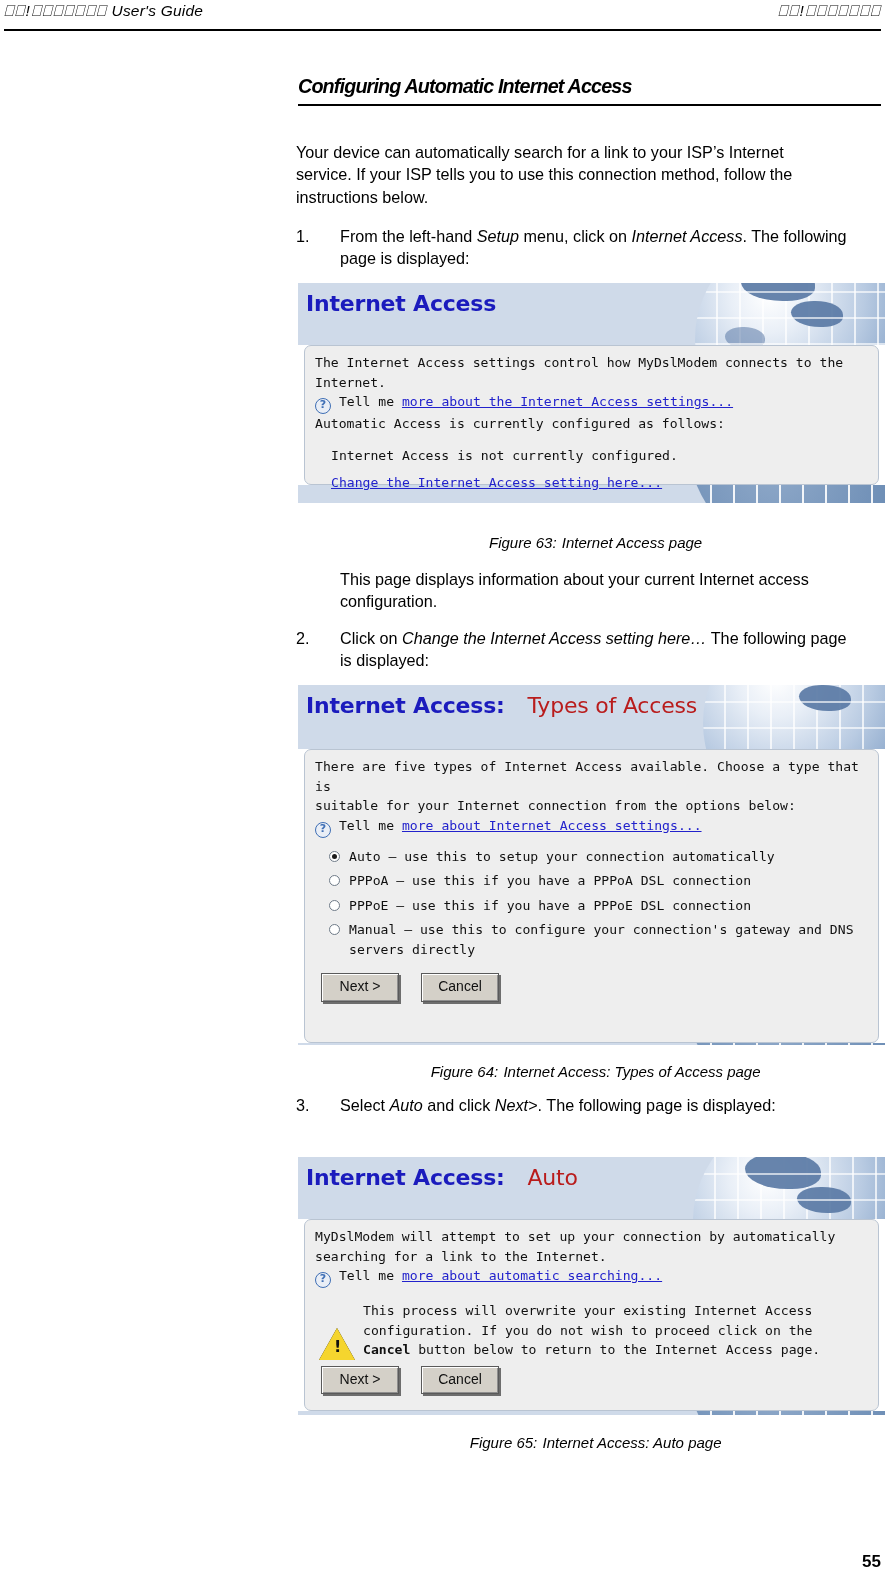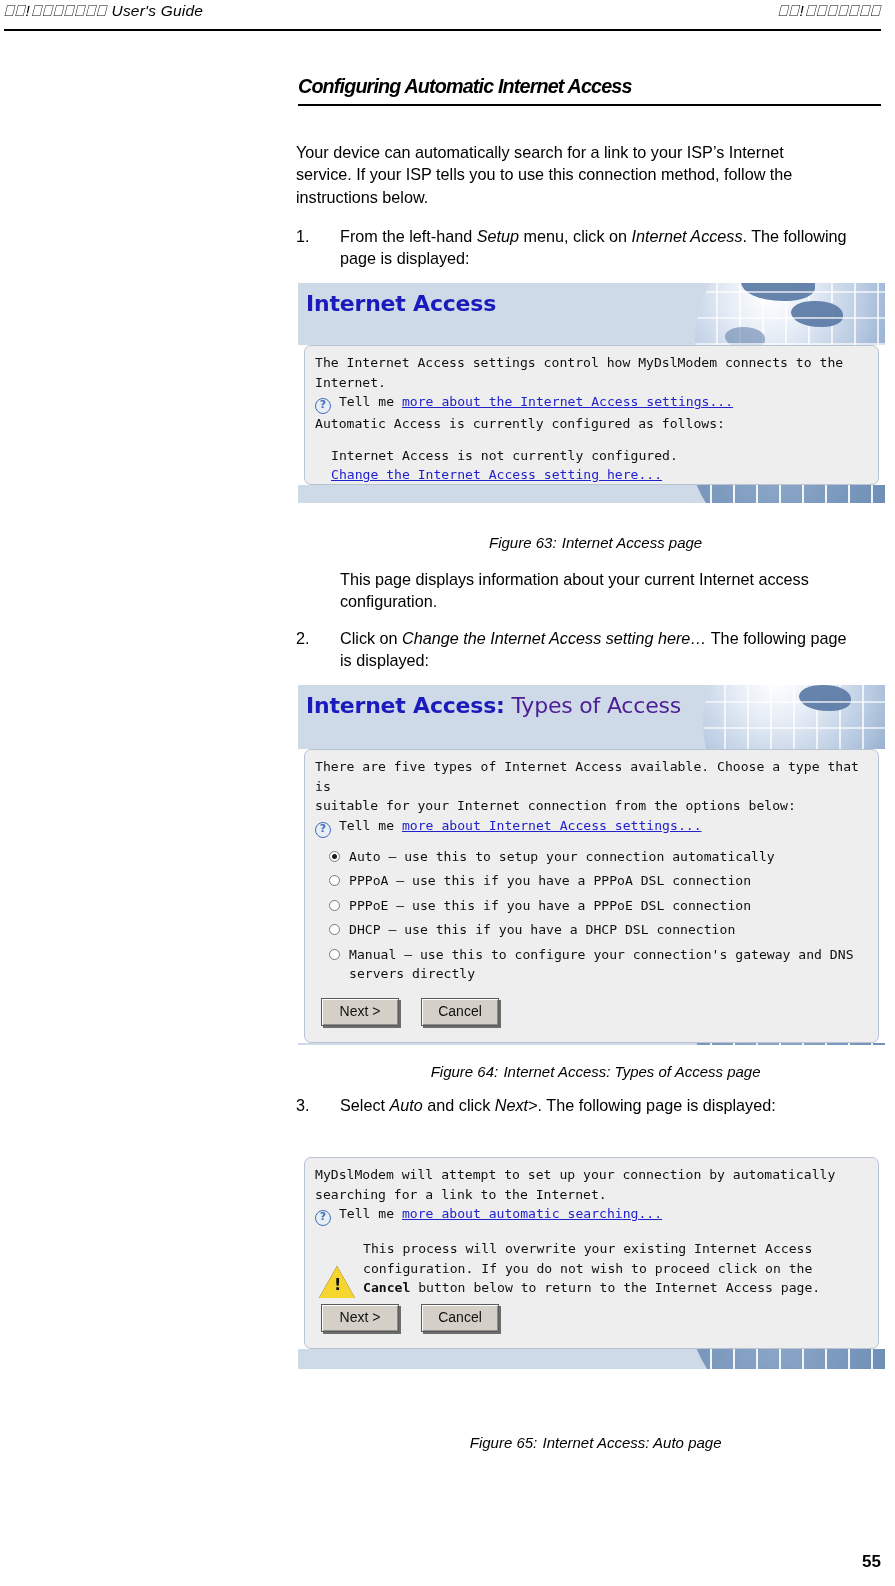--- a/index.html
+++ b/index.html
@@ -178,21 +178,22 @@
     z-index: 3;
     font-family: "DejaVu Sans", sans-serif;
     font-size: 22px;
     font-weight: bold;
     color: #1b1bbd;
     padding: 8px 0 0 8px;
     letter-spacing: -0.2px;
   }
   .shot-title .sub {
     font-weight: normal;
-    color: #4c1d95;
+    color: #b91c1c;
+    margin-left: 16px;
   }
   .shot-panel {
     position: relative;
     z-index: 4;
     margin: 0 6px 0 6px;
     background: #eeeeee;
     border: 1px solid #b9c4d2;
     border-radius: 7px;
     box-sizing: border-box;
     font-family: "DejaVu Sans Mono", monospace;
@@ -367,21 +368,21 @@
     <div>The Internet Access settings control how MyDslModem connects to the</div>
     <div>Internet.</div>
     <div>
       <span class="helpicon">?</span>
       <span>Tell me</span>
       <a class="lnk" href="#">more about the Internet Access settings...</a>
     </div>
     <div>Automatic Access is currently configured as follows:</div>
     <div class="spacer-line"></div>
     <div style="margin-left:16px;">Internet Access is not currently configured.</div>
-    <div style="margin-left:16px;"><a class="lnk" href="#">Change the Internet Access setting here...</a></div>
+    <div style="margin-left:16px;margin-top:8px;"><a class="lnk" href="#">Change the Internet Access setting here...</a></div>
   </div>
   <div class="shot-footer">
       <div class="fgrid"></div>
     </div>
 </div>
 
 <div class="fig-caption" style="top:534px;">
   <span class="fignum">Figure 63:</span><span>Internet Access page</span>
 </div>
 
@@ -417,24 +418,20 @@
     <div class="radio-row">
       <span class="radio"></span>
       <span class="radio-label">PPPoA – use this if you have a PPPoA DSL connection</span>
     </div>
     <div class="radio-row">
       <span class="radio"></span>
       <span class="radio-label">PPPoE – use this if you have a PPPoE DSL connection</span>
     </div>
     <div class="radio-row">
       <span class="radio"></span>
-      <span class="radio-label">DHCP – use this if you have a DHCP DSL connection</span>
-    </div>
-    <div class="radio-row">
-      <span class="radio"></span>
       <span class="radio-label">Manual – use this to configure your connection's gateway and DNS servers directly</span>
     </div>
 
     <div class="btn-row">
       <div class="btn">Next &gt;</div>
       <div class="btn">Cancel</div>
     </div>
   </div>
   <div class="shot-footer">
       <div class="fgrid"></div>
@@ -444,20 +441,27 @@
 <div class="fig-caption" style="top:1063px;">
   <span class="fignum">Figure 64:</span><span>Internet Access: Types of Access page</span>
 </div>
 
 <div class="step" style="top:1094px;">
   <span class="step-num">3.</span>
   <span class="step-body"><span>Select </span><em class="i">Auto</em><span> and click </span><em class="i">Next&gt;</em><span>. The following page is displayed:</span></span>
 </div>
 
 <div class="shot" style="top:1157px; width:587px; height:258px;">
+  <div class="shot-banner" style="height:62px;">
+    <div class="globe" style="top:-44px; right:-24px;">
+      <div class="landmass" style="left:52px; top:40px; width:76px; height:36px;"></div>
+      <div class="landmass" style="left:104px; top:74px; width:54px; height:26px;"></div>
+    </div>
+    <div class="shot-title"><span>Internet Access:</span><span class="sub"> Auto</span></div>
+  </div>
   <div class="shot-panel" style="height:192px;">
     <div>MyDslModem will attempt to set up your connection by automatically</div>
     <div>searching for a link to the Internet.</div>
     <div>
       <span class="helpicon">?</span>
       <span>Tell me</span>
       <a class="lnk" href="#">more about automatic searching...</a>
     </div>
 
     <div class="warn-row">

